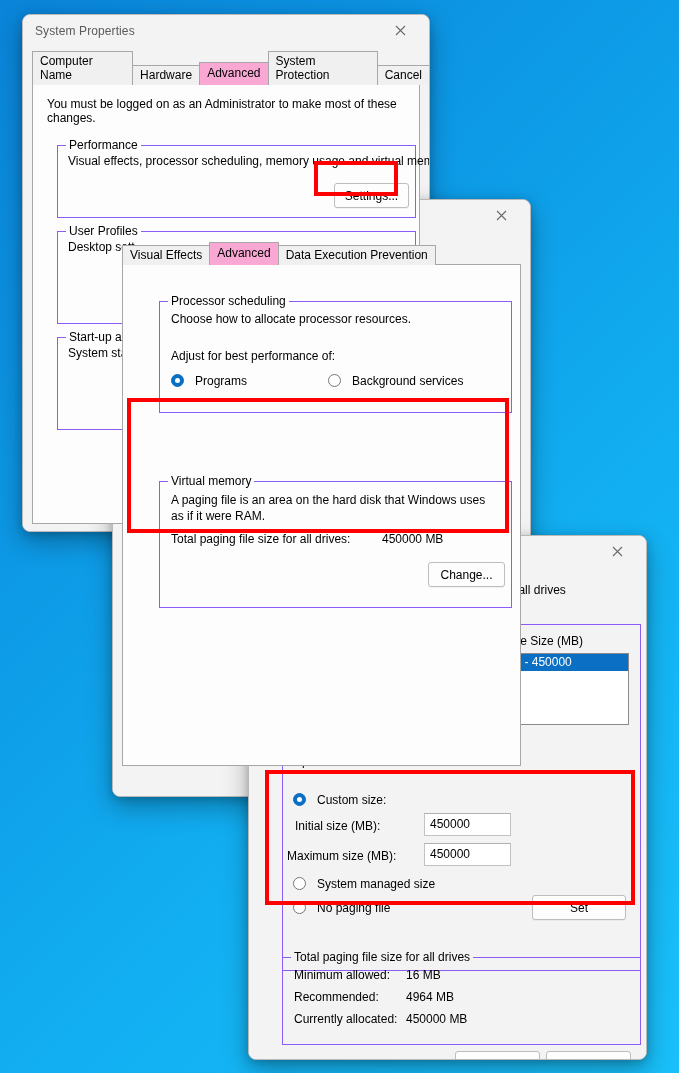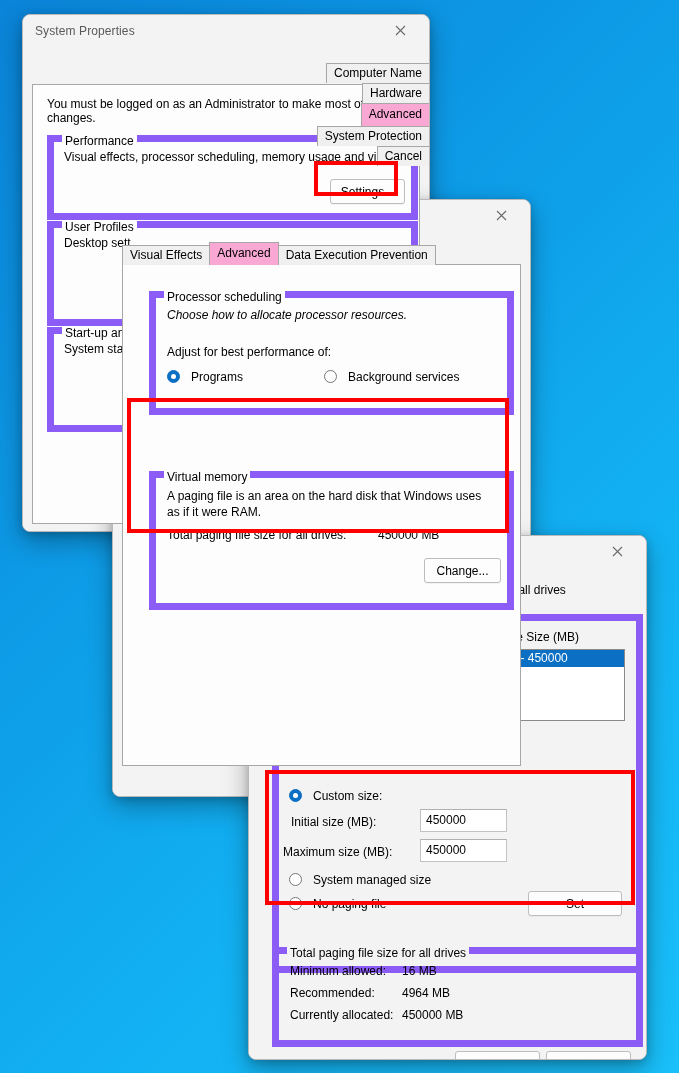--- a/index.html
+++ b/index.html
@@ -89,22 +89,22 @@
     position: relative;
     margin: -1px 9px 0 9px;
     border: 1px solid #a7a7a7;
     background: #fdfdfd;
     z-index: 1;
   }
 
   
   .group {
     position: relative;
-    border: 7px solid #8b5cf6;
-    margin: 2px;
+    border: 1px solid #8b5cf6;
+    margin: 12px;
   }
   .group > .glabel {
     position: absolute;
     top: -8px;
     left: 8px;
     background: #fdfdfd;
     padding: 0 3px;
     font-size: 12px;
     color: #000;
     white-space: nowrap;
@@ -207,21 +207,21 @@
     <div class="title">System Properties</div>
     <div class="close-btn" style="right:8px;" title="Close">
       <svg width="11" height="11" viewBox="0 0 11 11">
           <path d="M1 1 L10 10 M10 1 L1 10" stroke="#6a6a6a" stroke-width="1.1" fill="none"></path>
         </svg>
     </div>
   </div>
 
   <div class="client">
 
-    <div class="tabstrip" style="margin-top:17px;flex-direction:column;">
+    <div class="tabstrip" style="margin-top:17px;">
       <div class="tab">Computer Name</div>
       <div class="tab">Hardware</div>
       <div class="tab active">Advanced</div>
       <div class="tab">System Protection</div>
       <div class="tab">Cancel</div>
     </div>
 
     <div class="tabpage" style="height:438px;">
 
       <div style="position:absolute; left:14px; top:12px; font-size:12px;">You must be logged on as an Administrator to make most of these changes.</div>
@@ -264,21 +264,21 @@
     <div class="tabstrip" style="margin-top:12px;">
       <div class="tab">Visual Effects</div>
       <div class="tab active">Advanced</div>
       <div class="tab">Data Execution Prevention</div>
     </div>
 
     <div class="tabpage" style="height:500px;">
 
       <div class="group" style="position:absolute; left:24px; top:24px; width:351px; height:110px;">
         <div class="glabel">Processor scheduling</div>
-        <div style="position:absolute; left:11px; top:10px; font-size:12px;font-style:italic;">Choose how to allocate processor resources.</div>
+        <div style="position:absolute; left:11px; top:10px; font-size:12px;">Choose how to allocate processor resources.</div>
         <div style="position:absolute; left:11px; top:47px; font-size:12px;">Adjust for best performance of:</div>
 
         <div class="rowline" style="position:absolute; left:11px; top:72px;">
           <span class="radio checked"></span>
           <span>Programs</span>
         </div>
         <div class="rowline" style="position:absolute; left:168px; top:72px;">
           <span class="radio"></span>
           <span>Background services</span>
         </div>

